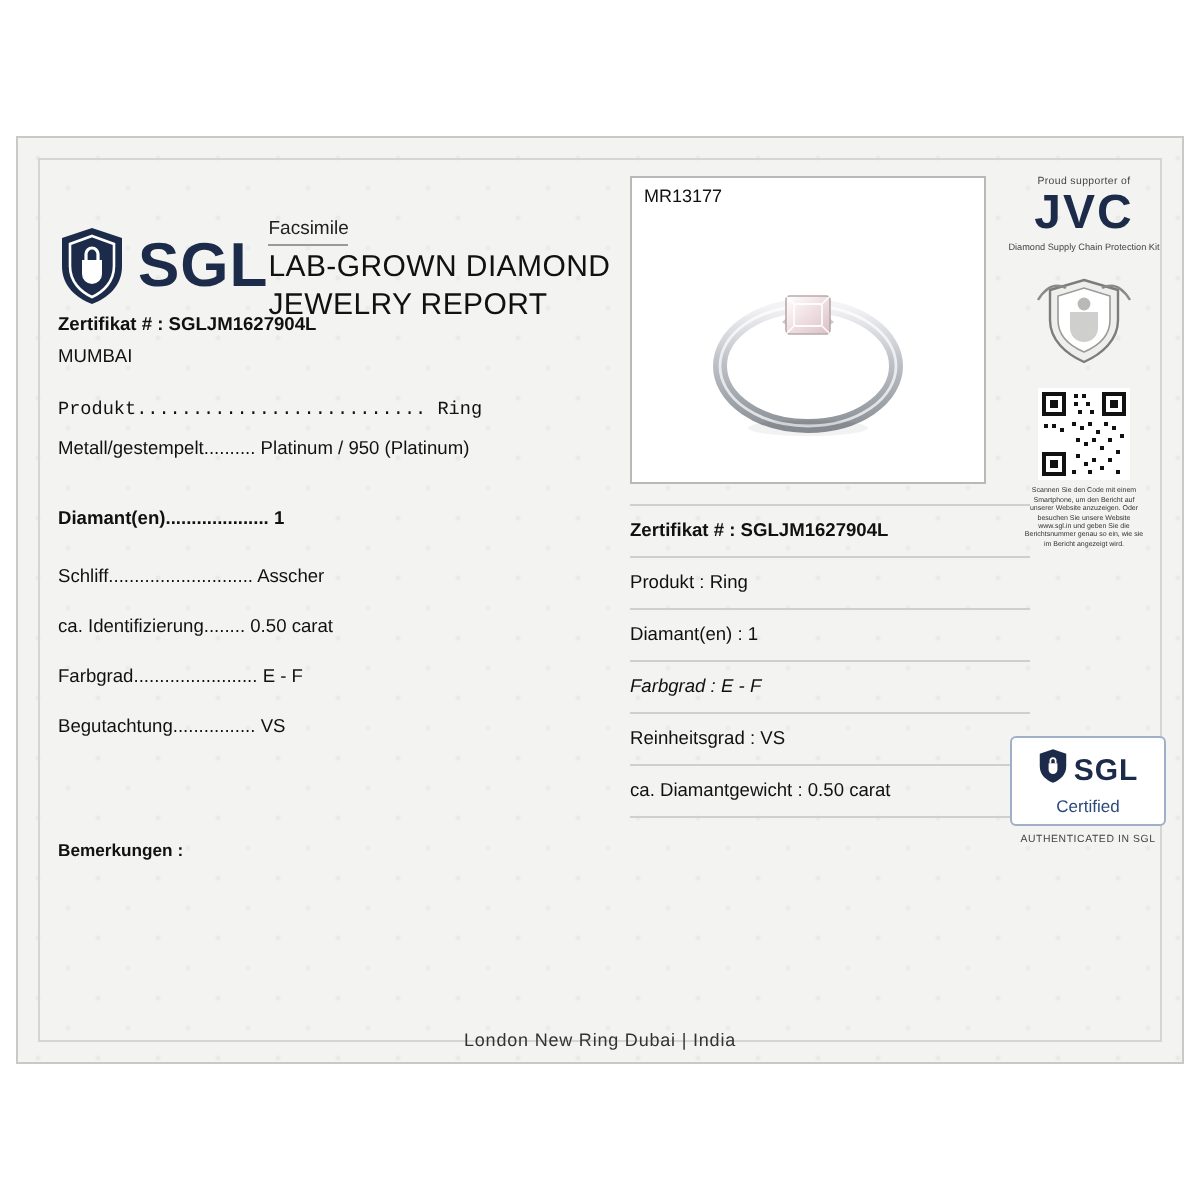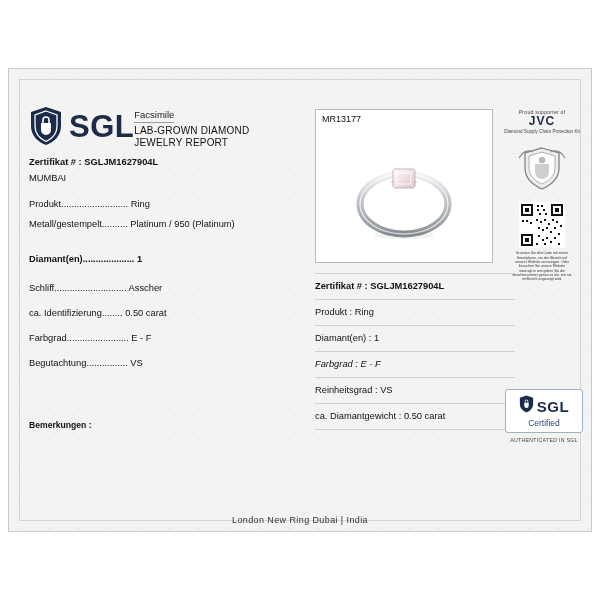--- a/index.html
+++ b/index.html
@@ -63,21 +63,21 @@
   }
   .facsimile{
     font-size:9.5px;
     color:#222;
     border-bottom:1px solid #9a9a9a;
     display:inline-block;
     padding-bottom:1px;
     margin-bottom:2px;
   }
   .rep-line{
-    font-size:10px;
+    font-size:15px;
     color:#111;
     letter-spacing:.2px;
   }
   .field{
     position:absolute;
     left:12px;
     font-size:9.3px;
     color:#111;
     white-space:nowrap;
   }
@@ -87,21 +87,21 @@
     position:absolute;left:12px;
     font-size:8.6px;font-weight:bold;color:#111;
   }
   .remark-body{
     position:absolute;left:12px;width:244px;
     font-size:8.4px;line-height:1.45;color:#111;
   }
   
   .right{
     position:absolute;
-    right:8px; top:24px;
+    right:8px; top:3px;
     width:268px; height:430px;
   }
   .photo-box{
     position:absolute;
     left:0; top:16px;
     width:178px; height:154px;
     background:#ffffff;
     border:1px solid #b9b9b7;
     box-sizing:border-box;
   }
@@ -119,21 +119,21 @@
   .side{
     position:absolute;
     left:186px; top:16px;
     width:82px;
     text-align:center;
   }
   .jvc-top{
     font-size:5.2px;color:#444;letter-spacing:.2px;
   }
   .jvc{
-    font-size:12px;font-weight:bold;color:#1c2b4a;letter-spacing:1px;
+    font-size:24px;font-weight:bold;color:#1c2b4a;letter-spacing:1px;
     line-height:1.1;
   }
   .jvc-sub{
     font-size:4.6px;color:#444;margin-top:1px;
   }
   .crest{
     margin-top:8px;
     display:flex;justify-content:center;
   }
   .qr{
@@ -216,21 +216,21 @@
           <div class="rep-line">JEWELRY REPORT</div>
         </span>
       </div>
 
       <div class="field" style="top:80px;">
         <b>Zertifikat # :</b>
         <b>SGLJM1627904L</b>
       </div>
       <div class="field" style="top:96px;text-align:center;">MUMBAI</div>
 
-      <div class="field" style="top:122px;">
+      <div class="field" style="top:122px;font-family:Liberation Mono, monospace;">
         <span>Produkt</span><span class="dots">..........................</span> <span>Ring</span>
       </div>
       <div class="field" style="top:142px;">
         <span>Metall/gestempelt</span><span class="dots">..........</span> <span>Platinum / 950 (Platinum)</span>
       </div>
       <div class="field" style="top:177px;">
         <b>Diamant(en)</b><b class="dots">....................</b> <b>1</b>
       </div>
       <div class="field" style="top:206px;">
         <span>Schliff</span><span class="dots">............................</span> <span>Asscher</span>

